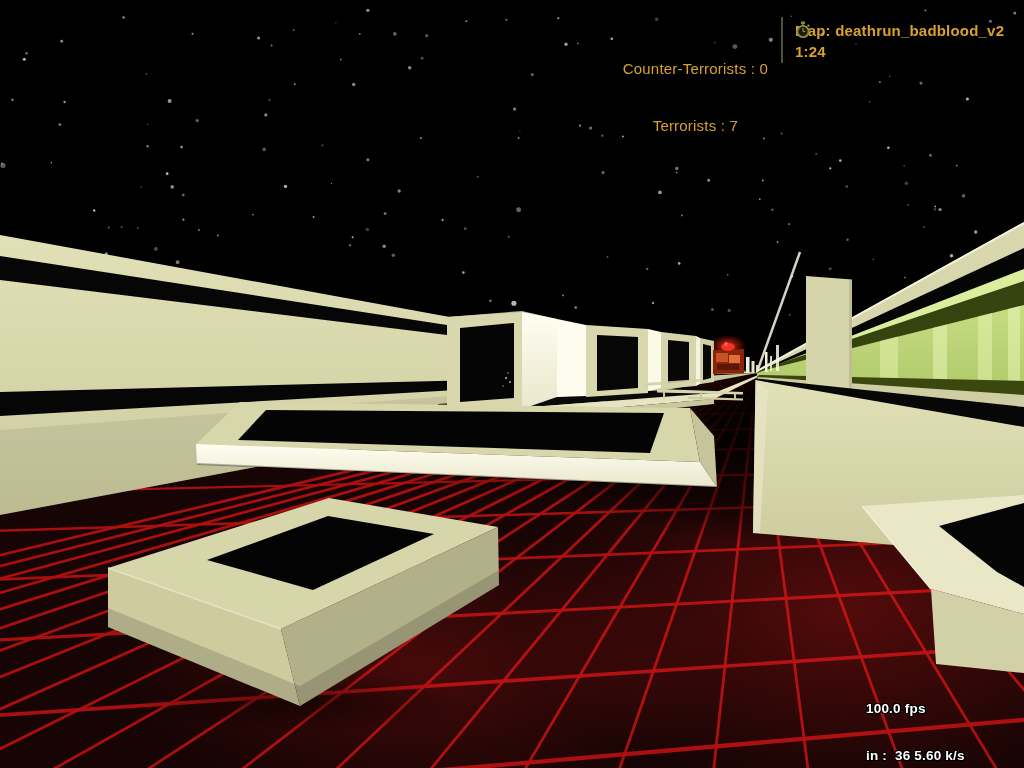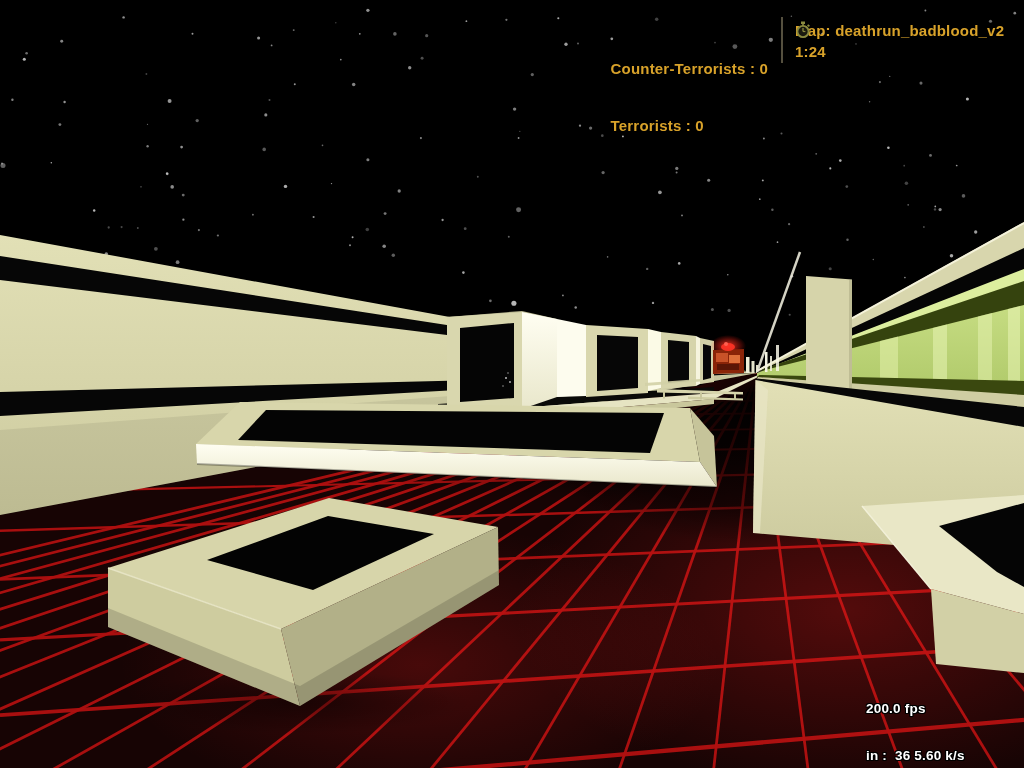--- a/index.html
+++ b/index.html
@@ -1,20 +1,20 @@
 <!DOCTYPE html>
 <html style="--hud-color: #d8a22a; --div-color: #55503f; --icon-color: #8b8b3f; --net-color: #ffffff;"><head>
 <meta charset="utf-8">
 <style>
   html,body{margin:0;padding:0;background:#000;width:1024px;height:768px;overflow:hidden;}
   .viewport{position:relative;width:1024px;height:768px;background:#000;font-family:"Liberation Sans",sans-serif;}
   svg{position:absolute;left:0;top:0;}
   
-  .hud-score{position:absolute;top:21px;right:256px;text-align:left;color:var(--hud-color,#d8a22a);
-    font-size:15px;font-weight:bold;line-height:19px;letter-spacing:.2px;
+  .hud-score{position:absolute;top:21px;right:256px;text-align:center;color:var(--hud-color,#d8a22a);
+    font-size:15px;font-weight:normal;line-height:19px;letter-spacing:.2px;
     text-shadow:1px 1px 1px rgba(0,0,0,.9);white-space:pre;}
   .hud-divider{position:absolute;left:781px;top:17px;width:2px;height:46px;background:var(--div-color,#55503f);}
   .hud-map{position:absolute;top:21px;left:795px;color:var(--hud-color,#d8a22a);
     font-size:15px;font-weight:bold;line-height:19px;letter-spacing:.2px;
     text-shadow:1px 1px 1px rgba(0,0,0,.9);}
   .hud-timer-row{display:flex;align-items:center;gap:5px;margin-top:2px;}
   .netgraph{position:absolute;left:866px;top:669px;color:var(--net-color,#fff);
     font-size:13.5px;font-weight:bold;line-height:15.8px;white-space:pre;letter-spacing:.2px;
     text-shadow:1px 0 0 #000,-1px 0 0 #000,0 1px 0 #000,0 -1px 0 #000,1px 1px 0 #000,-1px -1px 0 #000,1px -1px 0 #000,-1px 1px 0 #000;}
 </style>
@@ -441,38 +441,38 @@
     <polygon points="108,568 281,629 300,706 108,627" fill="#cecc9f"></polygon>
     <polygon points="281,629 498,527 499,585 300,706" fill="#b2b088"></polygon>
     <polygon points="108,608 300,686 300,706 108,627" fill="#000" opacity=".15"></polygon>
     <polygon points="300,686 499,570 499,585 300,706" fill="#000" opacity=".15"></polygon>
     <line x1="108" y1="568" x2="281" y2="629" stroke="#e6e4c4" stroke-width="1.5"></line>
   </g>
 </svg>
 
 <div class="hud-score">
   <div>Counter-Terrorists : 0</div>
-  <div>Terrorists : 0</div>
+  <div>Terrorists : 7</div>
 </div>
 <div class="hud-divider"></div>
 <div class="hud-map">
   <div>Map: deathrun_badblood_v2</div>
   <div class="hud-timer-row">
     <svg width="16" height="18" viewBox="0 0 16 18">
       <rect x="6" y="0.5" width="4" height="2.5" fill="var(--icon-color,#8b8b3f)"></rect>
       <rect x="7.2" y="3" width="1.6" height="2" fill="var(--icon-color,#8b8b3f)"></rect>
       <line x1="12.6" y1="3.8" x2="14.4" y2="5.4" stroke="var(--icon-color,#8b8b3f)" stroke-width="1.8"></line>
       <circle cx="8" cy="10.5" r="5.6" fill="#1a1a10" stroke="var(--icon-color,#8b8b3f)" stroke-width="1.9"></circle>
       <line x1="8" y1="10.5" x2="8" y2="7" stroke="var(--icon-color,#8b8b3f)" stroke-width="1.3"></line>
       <line x1="8" y1="10.5" x2="10.4" y2="10.5" stroke="var(--icon-color,#8b8b3f)" stroke-width="1.2"></line>
     </svg>
     <span>1:24</span>
   </div>
 </div>
 
 <div class="netgraph">
-  <div>200.0 fps</div>
+  <div>100.0 fps</div>
   <div>in :  36 5.60 k/s</div>
   
   
 </div>
 
 </div>
 
 </body></html>

